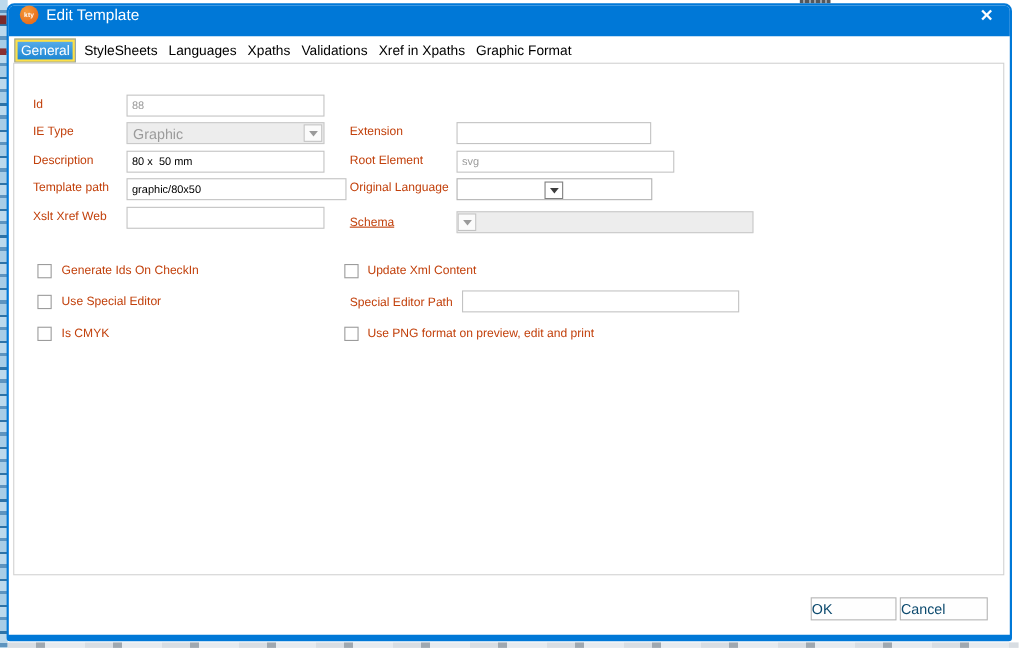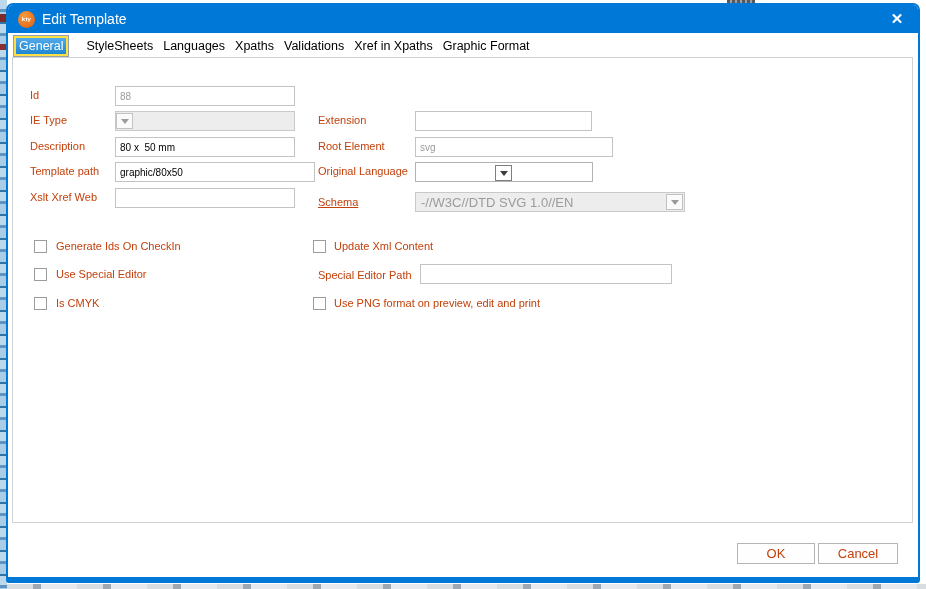--- a/index.html
+++ b/index.html
@@ -16,35 +16,35 @@
   .bg-top-sliver { position:absolute; left:727px; top:0; width:28px; height:3px;
     background:repeating-linear-gradient(90deg,#55585c 0 3px,#9aa0a6 3px 5px); }
   .bg-bottom-strip { position:absolute; left:7px; top:584px; width:919px; height:5px;
     background:repeating-linear-gradient(90deg,#d8dde2 0 26px,#9fa8b0 26px 34px,#e6eaee 34px 70px); }
 
   
   .dialog { position:absolute; left:6px; top:3px; width:914px; height:580px;
     background:#ffffff; border:2px solid #0078d7; border-bottom-width:6px;
     border-radius:7px 7px 3px 3px; }
   .titlebar { height:28px; background:#0078d7; border-radius:5px 5px 0 0;
-    display:flex; align-items:center; padding:0 10px; }
+    display:flex; align-items:flex-start; padding:0 10px; }
   .logo { width:17px; height:17px; border-radius:50%;
     background:radial-gradient(circle at 35% 30%, #f59a3a, #e8701d 70%);
     color:#fff; font-size:6px; font-weight:bold; display:flex; align-items:center;
     justify-content:center; margin-right:7px; letter-spacing:0.2px; }
   .title { color:#ffffff; font-size:14px; }
   .close-btn { margin-left:auto; color:#ffffff; font-size:15px; font-weight:bold;
     width:22px; text-align:center; cursor:default; }
 
   .client { position:relative; width:100%; height:544px; }
 
   
   .tabs { position:absolute; left:5px; top:2px; display:flex; align-items:center; }
   .tab { font-size:12.5px; color:#000; padding:3px 5px; white-space:nowrap; }
-  .tab.selected { padding:2px; border:1px solid #92a0ac; background:#fde047; margin-right:12px; }
+  .tab.selected { padding:2px; border:1px solid #92a0ac; background:#fde047; margin-right:2px; }
   .tab.selected .hl { display:block; padding:1px 3px;
     background:linear-gradient(#55aae9,#1e87d3); color:#fff; }
 
   
   .panel { position:absolute; left:4px; top:24px; width:901px; height:466px;
     border:1px solid #d2d2d2; background:#fff; }
 
   .lbl { position:absolute; font-size:11px; color:#c2410c; white-space:nowrap; }
 
   .tb { position:absolute; height:20px; border:1px solid #c3c3c3; background:#fff;
@@ -62,21 +62,21 @@
     border-right:4px solid transparent; border-top:5px solid #3c3c3c; }
   .combo.disabled { background:#ededed; border-color:#c9c9c9; }
   .combo.disabled .ctext { color:#9b9b9b; }
   .combo.disabled .cbtn { border-color:#c2c2c2; background:#fbfbfb; }
   .combo.disabled .arrow { border-top-color:#9b9b9b; }
 
   .cb { position:absolute; width:13px; height:13px; border:1px solid #9c9c9c; background:#fff; }
 
   
   .btn { position:absolute; height:21px; border:1px solid #b5b5b5; background:#fefefe;
-    font-size:13px; color:#c2410c; text-align:center; line-height:19px; cursor:default; }
+    font-size:13px; color:#0c4a6e; text-align:left; line-height:19px; cursor:default; }
 </style>
 </head>
 <body>
 
 <div class="bg-left-strip"></div>
 <div class="bg-left-mark1"></div>
 <div class="bg-left-mark2"></div>
 <div class="bg-top-sliver"></div>
 <div class="bg-bottom-strip"></div>
 
@@ -102,20 +102,21 @@
       <div class="tab">Graphic Format</div>
     </div>
 
     <div class="panel"></div>
 
     <div class="lbl" style="left:22px; top:56px;">Id</div>
     <input class="tb gray-text" style="left: 107px; top: 53px; width: 180px;" value="88">
 
     <div class="lbl" style="left:22px; top:81px;">IE Type</div>
     <div class="combo disabled" style="left:107px; top:78px; width:180px;">
+      <span class="ctext">Graphic</span>
       <span class="cbtn">
           <i class="arrow"></i>
         </span>
     </div>
 
     <div class="lbl" style="left:22px; top:107px;">Description</div>
     <input class="tb" style="left: 107px; top: 104px; width: 180px;" value="80 x  50 mm">
 
     <div class="lbl" style="left:22px; top:132px;">Template path</div>
     <input class="tb" style="left: 107px; top: 129px; width: 200px;" value="graphic/80x50">
@@ -132,21 +133,20 @@
     <div class="lbl" style="left:310px; top:132px;">Original Language</div>
     <div class="combo" style="left:407px; top:129px; width:178px;flex-direction:column;">
       <span class="ctext">en-GB</span>
       <span class="cbtn">
           <i class="arrow"></i>
         </span>
     </div>
 
     <div class="lbl" style="left:310px; top:163px;text-decoration:underline;">Schema</div>
     <div class="combo disabled" style="left:407px; top:159px; width:270px;">
-      <span class="ctext">-//W3C//DTD SVG 1.0//EN</span>
       <span class="cbtn">
           <i class="arrow"></i>
         </span>
     </div>
 
     <div class="cb" style="left:26px; top:207px;"></div>
     <div class="lbl" style="left:48px; top:207px;">Generate Ids On CheckIn</div>
 
     <div class="cb" style="left:26px; top:235px;"></div>
     <div class="lbl" style="left:48px; top:235px;">Use Special Editor</div>

